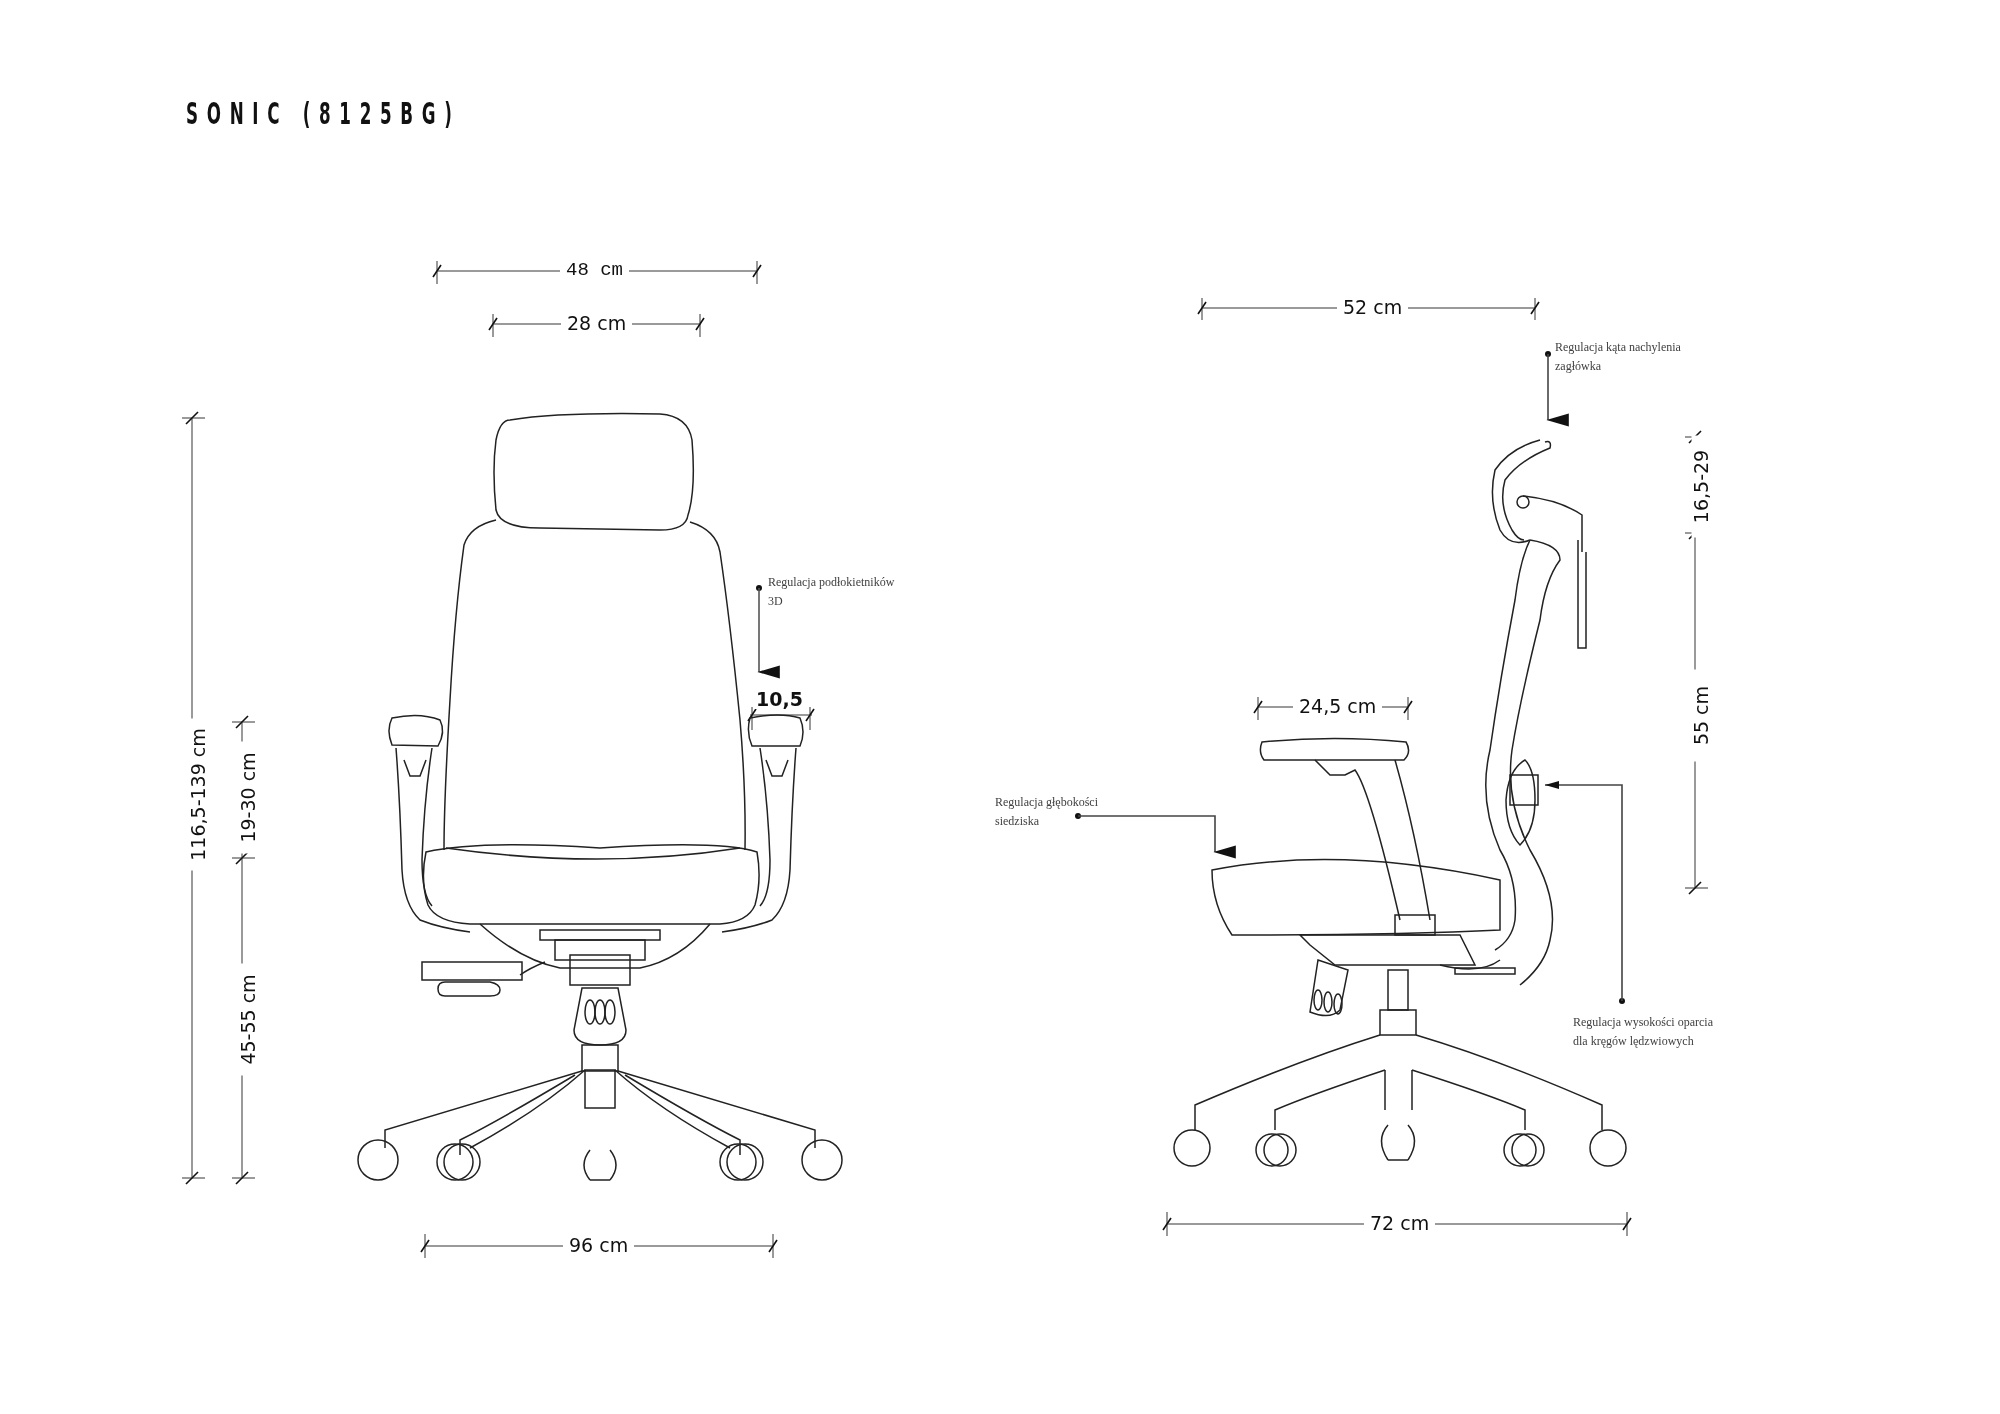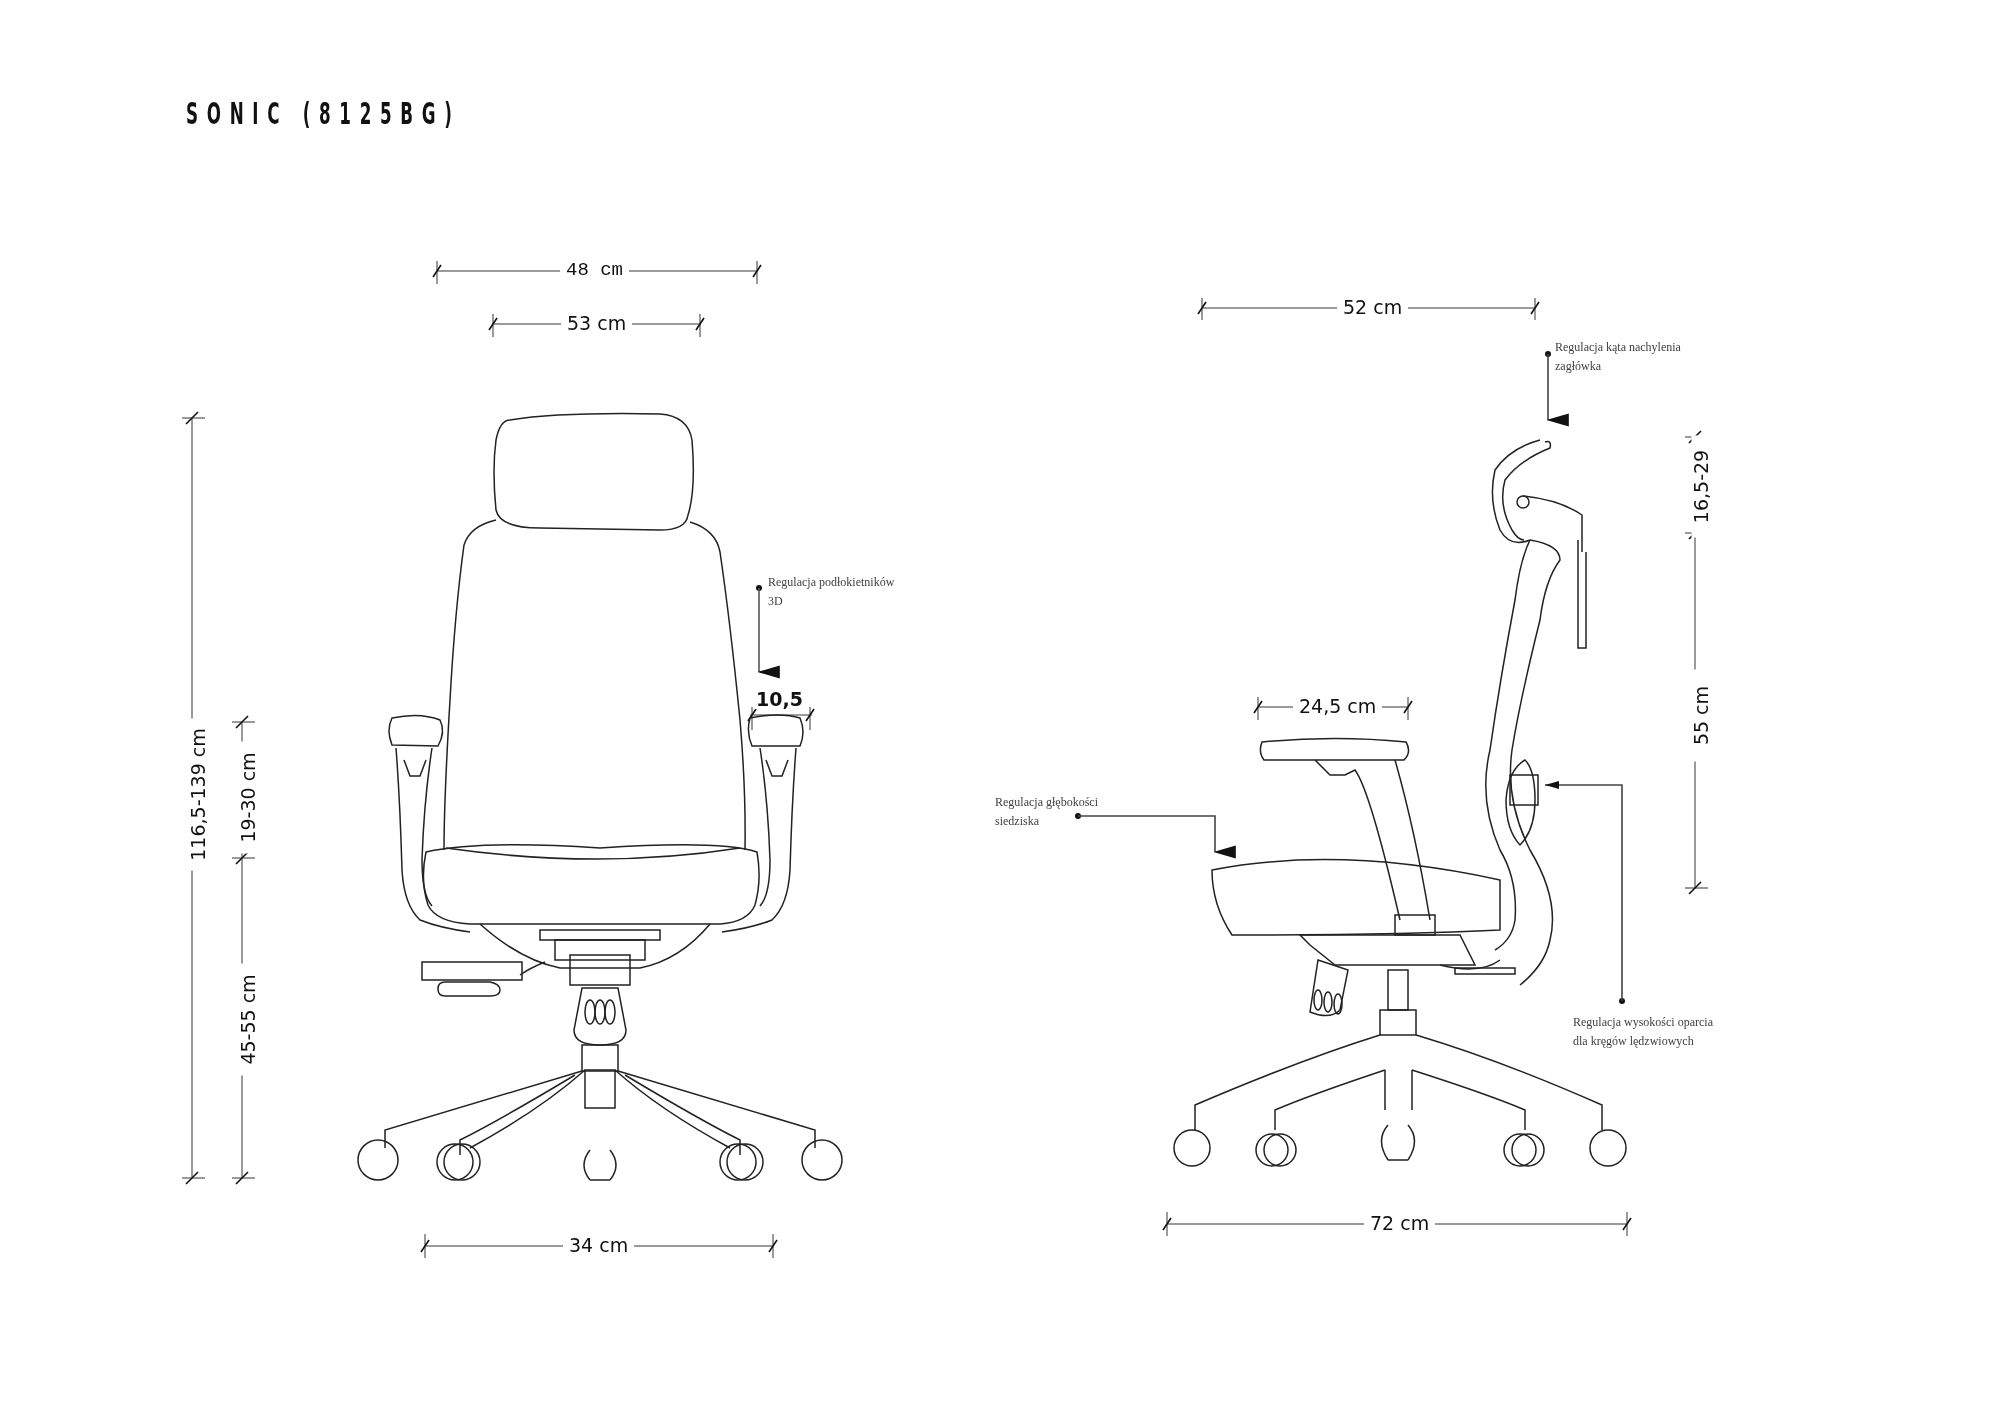--- a/index.html
+++ b/index.html
@@ -215,23 +215,23 @@
     <circle cx="1272" cy="1150" r="16"></circle>
       <circle cx="1280" cy="1150" r="16"></circle>
     <path d="M1388,1125 Q1375,1140 1388,1160 M1408,1125 Q1421,1140 1408,1160 M1388,1160 L1408,1160"></path>
     <circle cx="1520" cy="1150" r="16"></circle>
       <circle cx="1528" cy="1150" r="16"></circle>
     <circle cx="1608" cy="1148" r="18"></circle>
   </g>
 </svg>
 
 <div class="lbl" style="left:560px; top:261px;font-family:Liberation Mono, monospace;">48 cm</div>
-<div class="lbl" style="left:561px; top:314px;">53 cm</div>
+<div class="lbl" style="left:561px; top:314px;">28 cm</div>
 <div class="lbl" style="left:754px; top:690px; padding:0 2px;font-weight:bold;">10,5</div>
-<div class="lbl" style="left:563px; top:1236px;">34 cm</div>
+<div class="lbl" style="left:563px; top:1236px;">96 cm</div>
 <div class="vlbl" style="left:122px; top:785px; width:140px; text-align:center;">116,5-139 cm</div>
 <div class="vlbl" style="left:192px; top:788px; width:100px; text-align:center;">19-30 cm</div>
 <div class="vlbl" style="left:192px; top:1010px; width:100px; text-align:center;">45-55 cm</div>
 
 <div class="note" style="left:768px; top:573px;">
   <div>Regulacja podłokietników</div>
   <div>3D</div>
 </div>
 
 <div class="lbl" style="left:1337px; top:298px;">52 cm</div>

